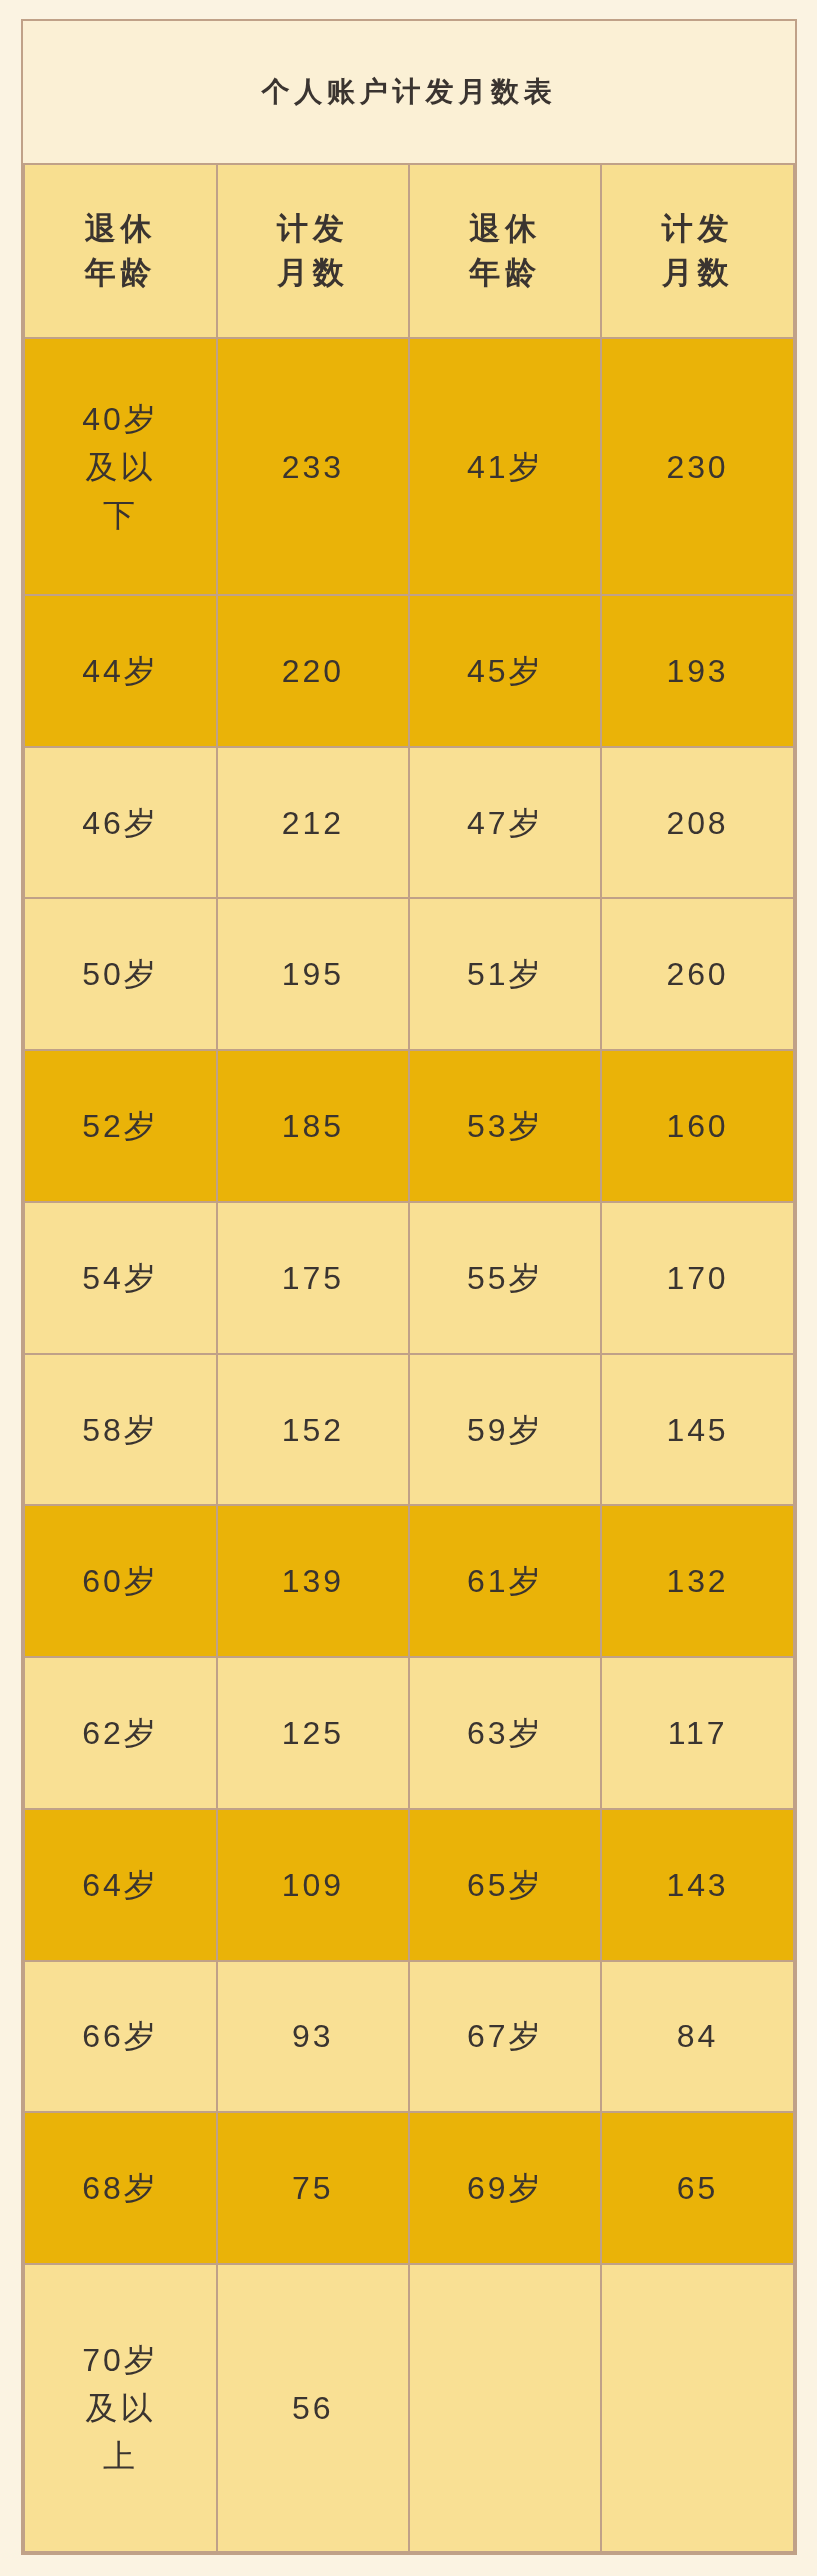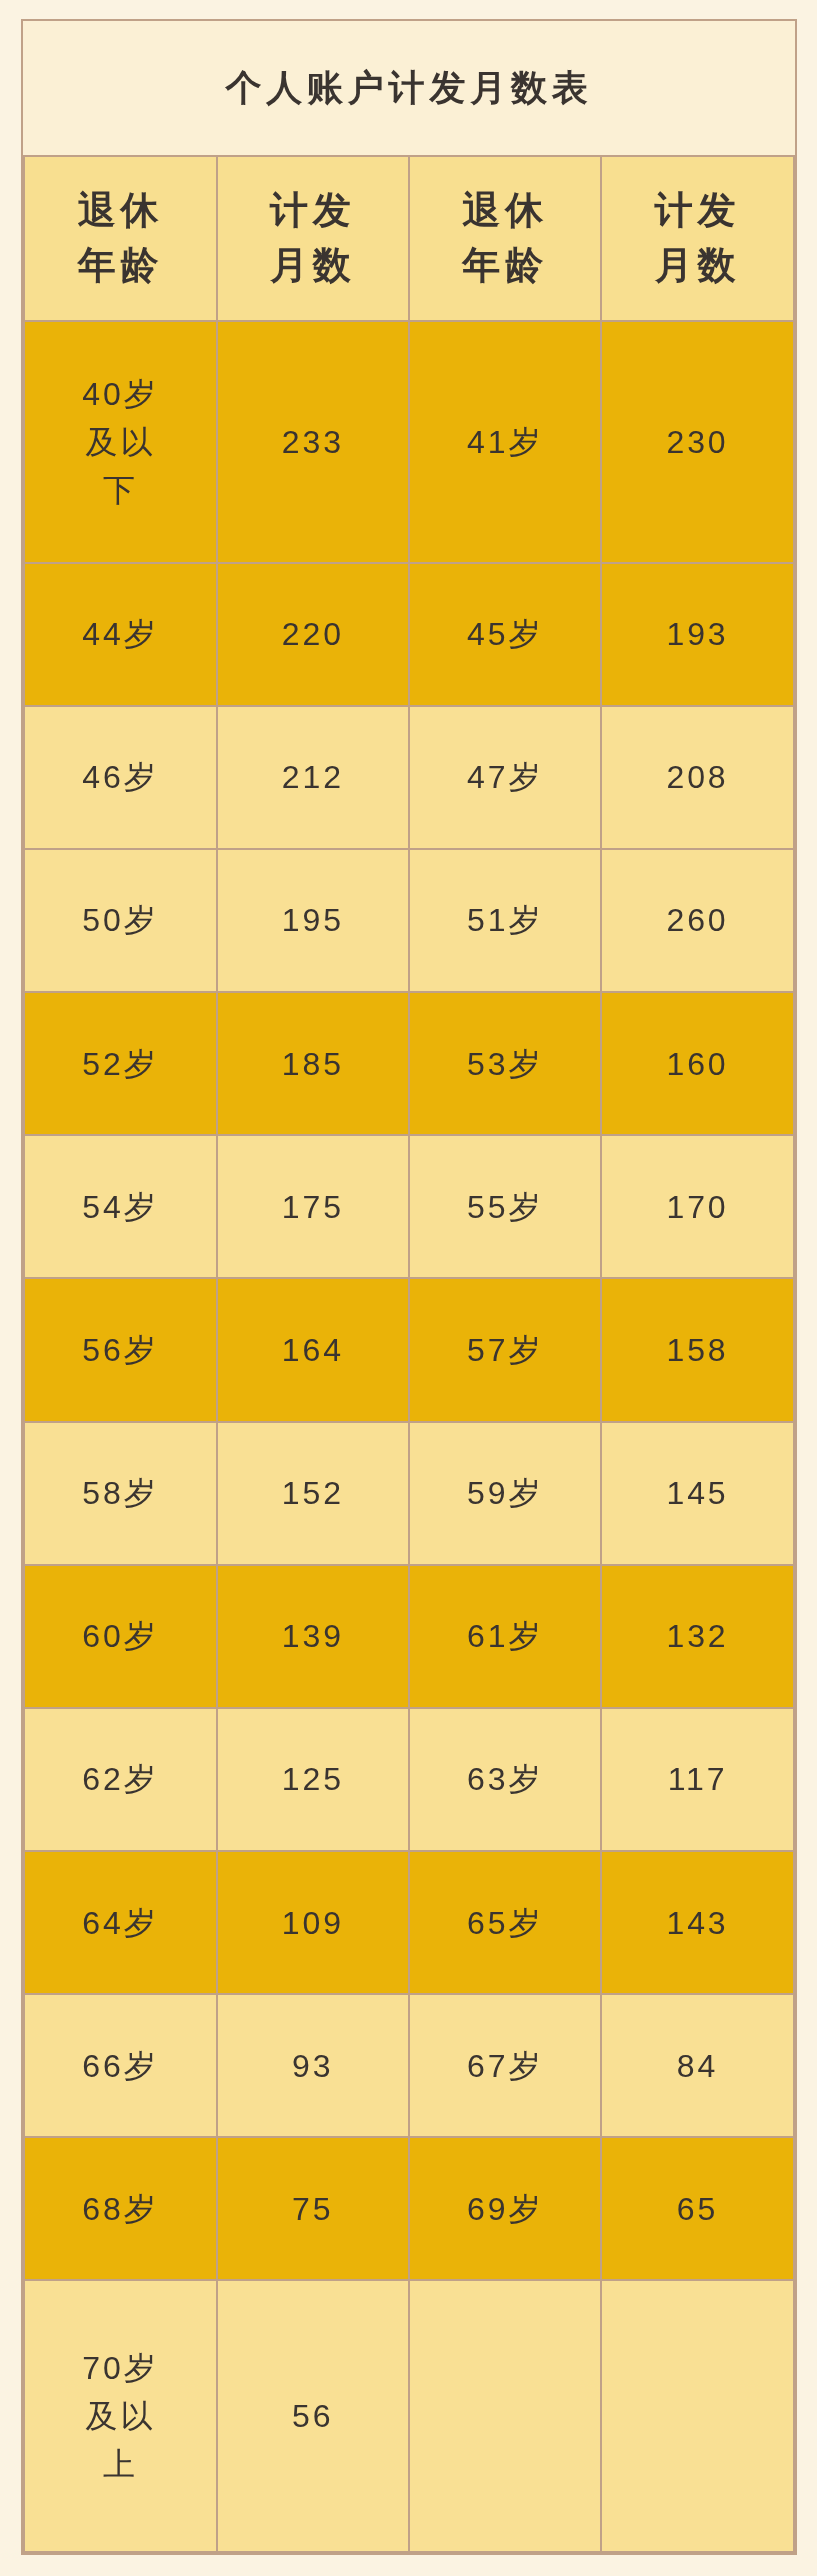--- a/index.html
+++ b/index.html
@@ -44,33 +44,33 @@
     text-align: center;
     vertical-align: middle;
     color: #3A3430;
     padding: 3.9px 1.9px;
     box-sizing: border-box;
   }
 
   
   .title-cell {
     background: #FBF0D5;
-    font-size: 36px;
+    font-size: 28px;
     font-weight: bold;
     letter-spacing: 4.8px;
     height: 116px;
     border-top: none !important;
     border-left: none !important;
     border-right: none !important;
   }
 
   
   .header-cell {
     background: #F8DF90;
-    font-size: 38px;
+    font-size: 31px;
     font-weight: bold;
     letter-spacing: 4.8px;
     line-height: 1.45;
     height: 141px;
   }
   .header-cell .hl {
     display: block;
   }
 
   
@@ -215,34 +215,20 @@
             <td class="data-cell">
               <span class="dl">175</span>
             </td>
             <td class="data-cell">
               <span class="dl">55岁</span>
             </td>
             <td class="data-cell">
               <span class="dl">170</span>
             </td>
           </tr>
-          <tr class="row-light row-normal">
-            <td class="data-cell">
-              <span class="dl">56岁</span>
-            </td>
-            <td class="data-cell">
-              <span class="dl">164</span>
-            </td>
-            <td class="data-cell">
-              <span class="dl">57岁</span>
-            </td>
-            <td class="data-cell">
-              <span class="dl">158</span>
-            </td>
-          </tr>
           <tr class="row-dark row-normal">
             <td class="data-cell">
               <span class="dl">58岁</span>
             </td>
             <td class="data-cell">
               <span class="dl">152</span>
             </td>
             <td class="data-cell">
               <span class="dl">59岁</span>
             </td>

